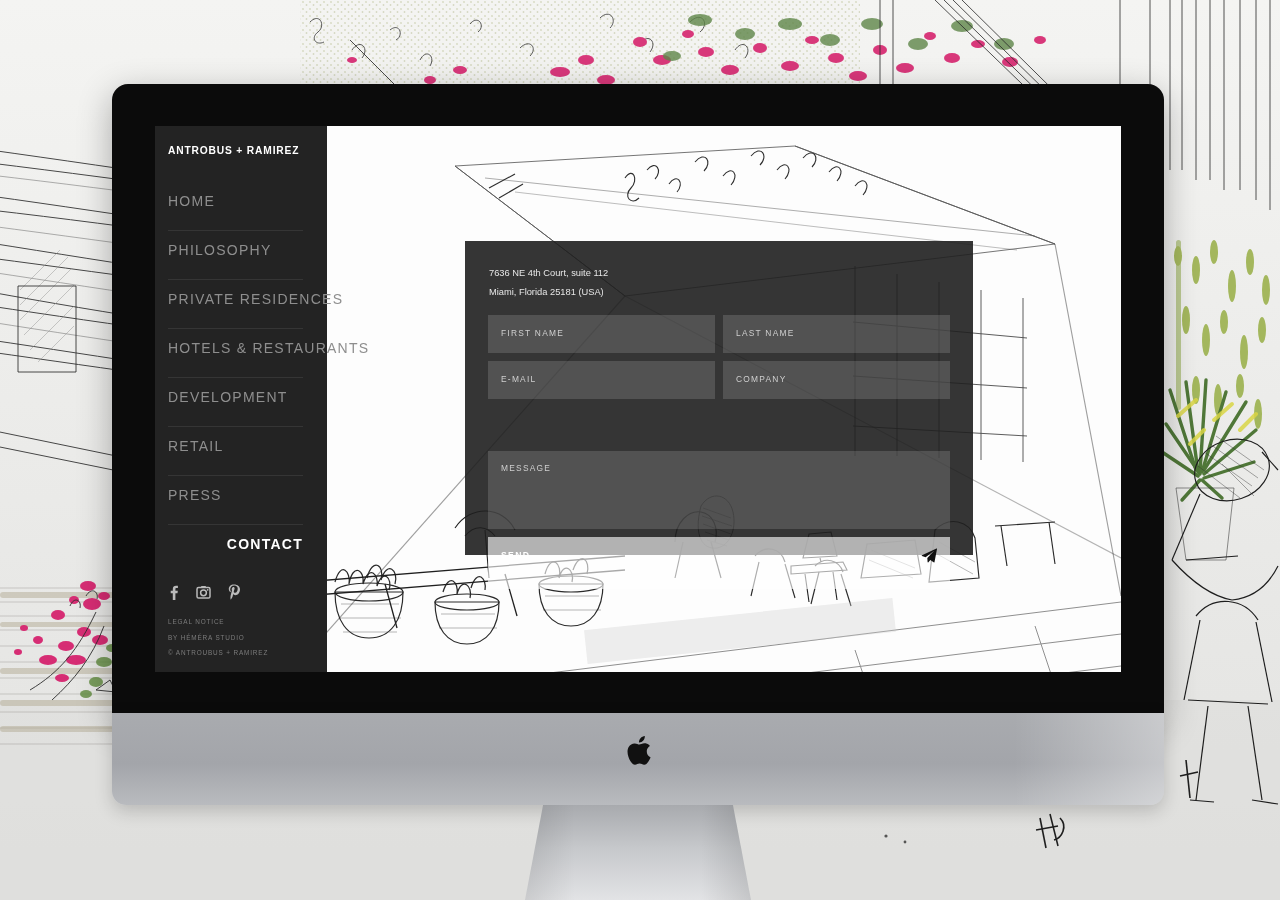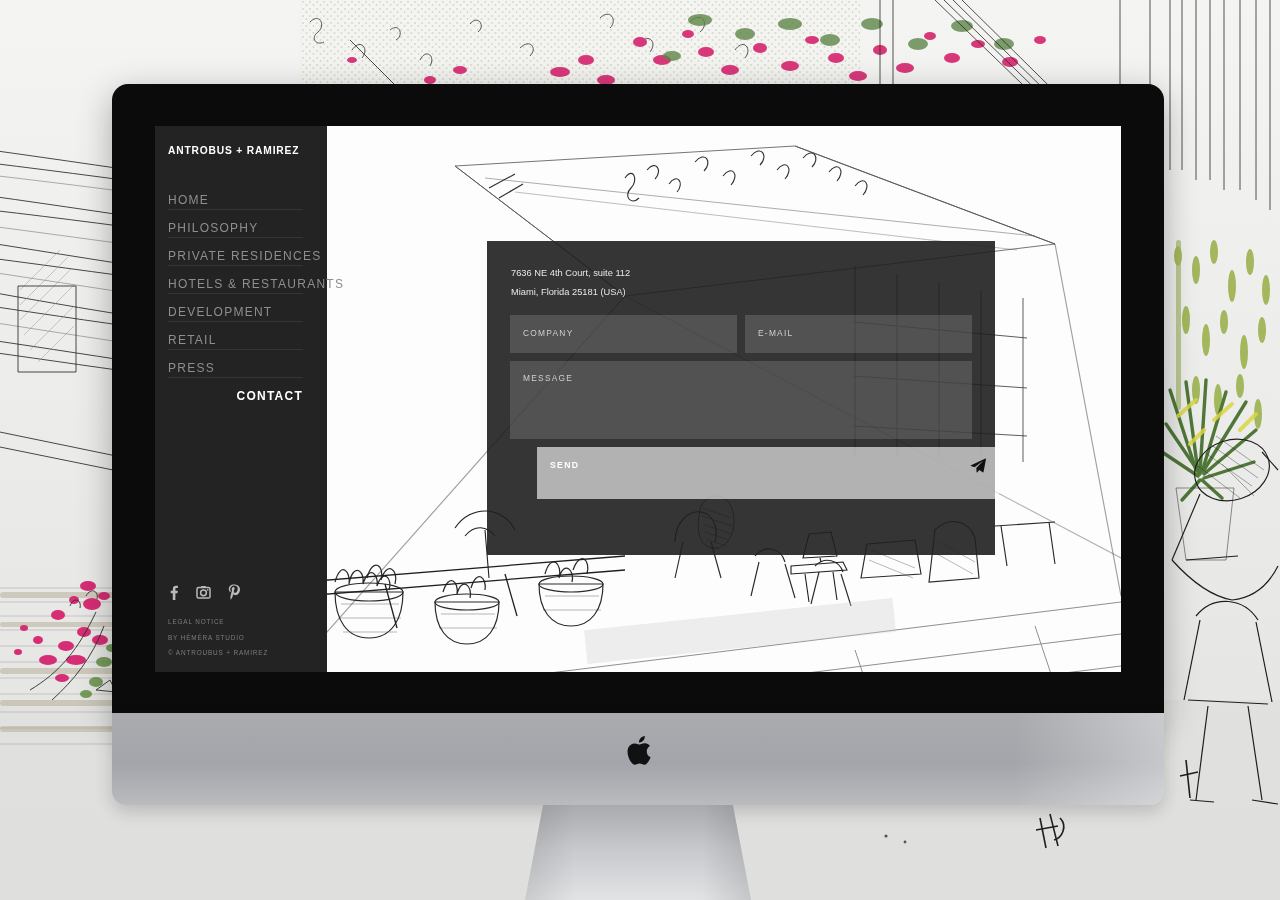--- a/index.html
+++ b/index.html
@@ -65,72 +65,72 @@
     background:#232323; z-index:6;
   }
   #logo{
     position:absolute; left:13px; top:18px;
     color:#fff; font-size:11px; font-weight:bold;
     letter-spacing:.9px; white-space:nowrap;
     transform:scaleX(.93); transform-origin:left center;
   }
   #nav{ position:absolute; left:13px; top:56px; width:135px; }
   .nav-item{
-    display:block; padding:11px 0 2px 0;
-    color:#8e8e8e; font-size:12px; letter-spacing:1.25px;
+    display:block; padding:11px 0 21px 0;
+    color:#8e8e8e; font-size:14px; letter-spacing:1.25px;
     border-bottom:1px solid rgba(255,255,255,.085);
     text-transform:uppercase; white-space:nowrap; cursor:pointer;
   }
   .nav-item:last-child{ border-bottom:none;text-align:right; }
   .nav-item.active{ color:#fff; font-weight:bold; }
 
   #social{
     position:absolute; left:13px; top:458px;
     display:flex; gap:17px; align-items:center;
   }
   .soc{ cursor:pointer; opacity:.82; }
   #legal{ position:absolute; left:13px; top:488px; }
   .legal-line{
     color:#7c7c7c; font-size:6.4px; letter-spacing:.85px;
     line-height:15.5px; text-transform:uppercase; white-space:nowrap; cursor:pointer;
   }
   .legal-line.muted{ cursor:default; }
 
   
   #panel{
-    position:absolute; left:332px; top:115px; width:508px; height:314px;
+    position:absolute; left:310px; top:115px; width:508px; height:314px;
     background:rgba(31,31,31,.90); z-index:5;
   }
   #addr{
     position:absolute; left:24px; top:23px; width:465px;
     display:flex;
   }
   .addr-col{ width:232px; }
   .addr-line{
     color:#e6e6e6; font-size:9.3px; line-height:19px; white-space:nowrap;
   }
 
   #form{ position:absolute; left:23px; top:74px; width:462px; }
   .row{ display:flex; gap:8px; margin-bottom:8px; }
   .field{
     height:38px; background:rgba(255,255,255,.145);
     position:relative; cursor:text;
   }
   .field.half{ width:227px; }
-  .field.full{ width:462px; height:78px; }
+  .field.full{ width:462px; height:78px;margin-top:44px; }
   .field .ph{
     position:absolute; left:13px; top:13px;
     color:#cfcfcf; font-size:8.4px; letter-spacing:1.25px; text-transform:uppercase;
     pointer-events:none;
   }
   .field.full .ph{ top:12px; }
   #send{
     width:462px; height:52px; margin-top:8px;
     background:rgba(255,255,255,.62);
-    position:relative; cursor:pointer;margin-left:27px;
+    position:relative; cursor:pointer;
   }
   #send .lbl{
     position:absolute; left:13px; top:13px;
     color:#fff; font-size:8.6px; font-weight:bold; letter-spacing:1.35px;
     text-transform:uppercase;
   }
   #send .plane{ position:absolute; right:13px; top:11px; }
 </style>
 </head>
 <body>
@@ -636,27 +636,35 @@
       <section id="panel">
 
         <div id="addr">
           <div class="addr-col">
             <div class="addr-line">7636 NE 4th Court, suite 112</div>
             <div class="addr-line">Miami, Florida 25181 (USA)</div>
           </div>
         </div>
 
         <form id="form">
-
           <div class="row">
             <div class="field half">
-              <span class="ph">COMPANY</span>
+              <span class="ph">FIRST NAME</span>
             </div>
             <div class="field half">
+              <span class="ph">LAST NAME</span>
+            </div>
+          </div>
+
+          <div class="row">
+            <div class="field half">
               <span class="ph">E-MAIL</span>
+            </div>
+            <div class="field half">
+              <span class="ph">COMPANY</span>
             </div>
           </div>
 
           <div class="row">
             <div class="field full">
               <span class="ph">MESSAGE</span>
             </div>
           </div>
 
           <div id="send">

